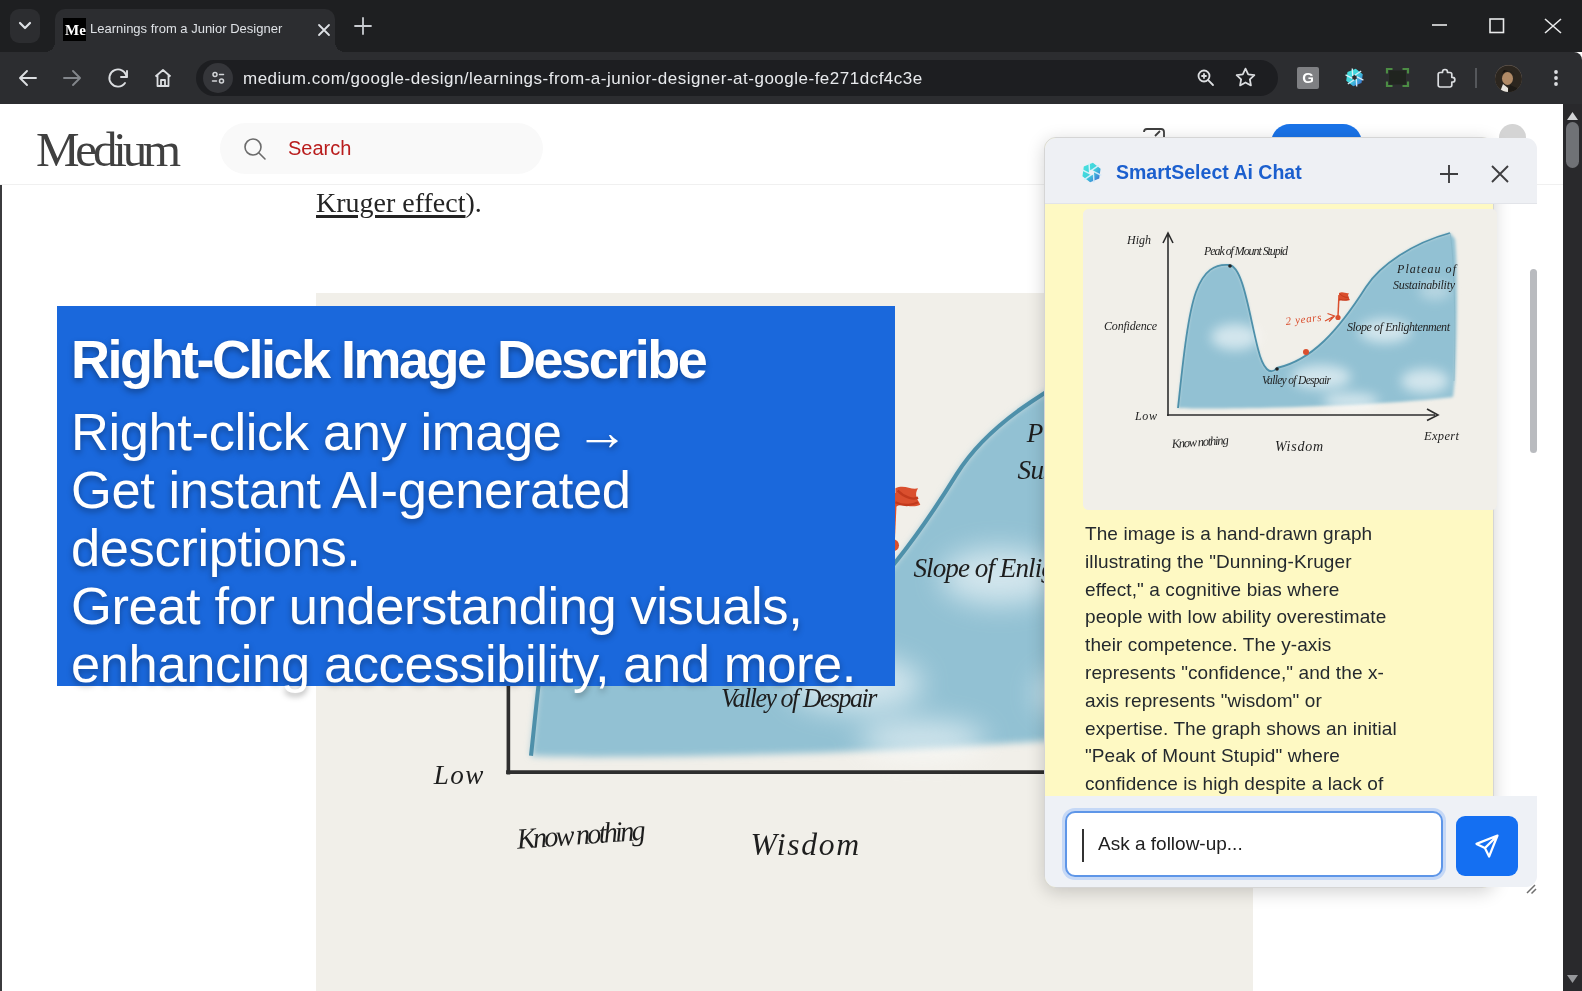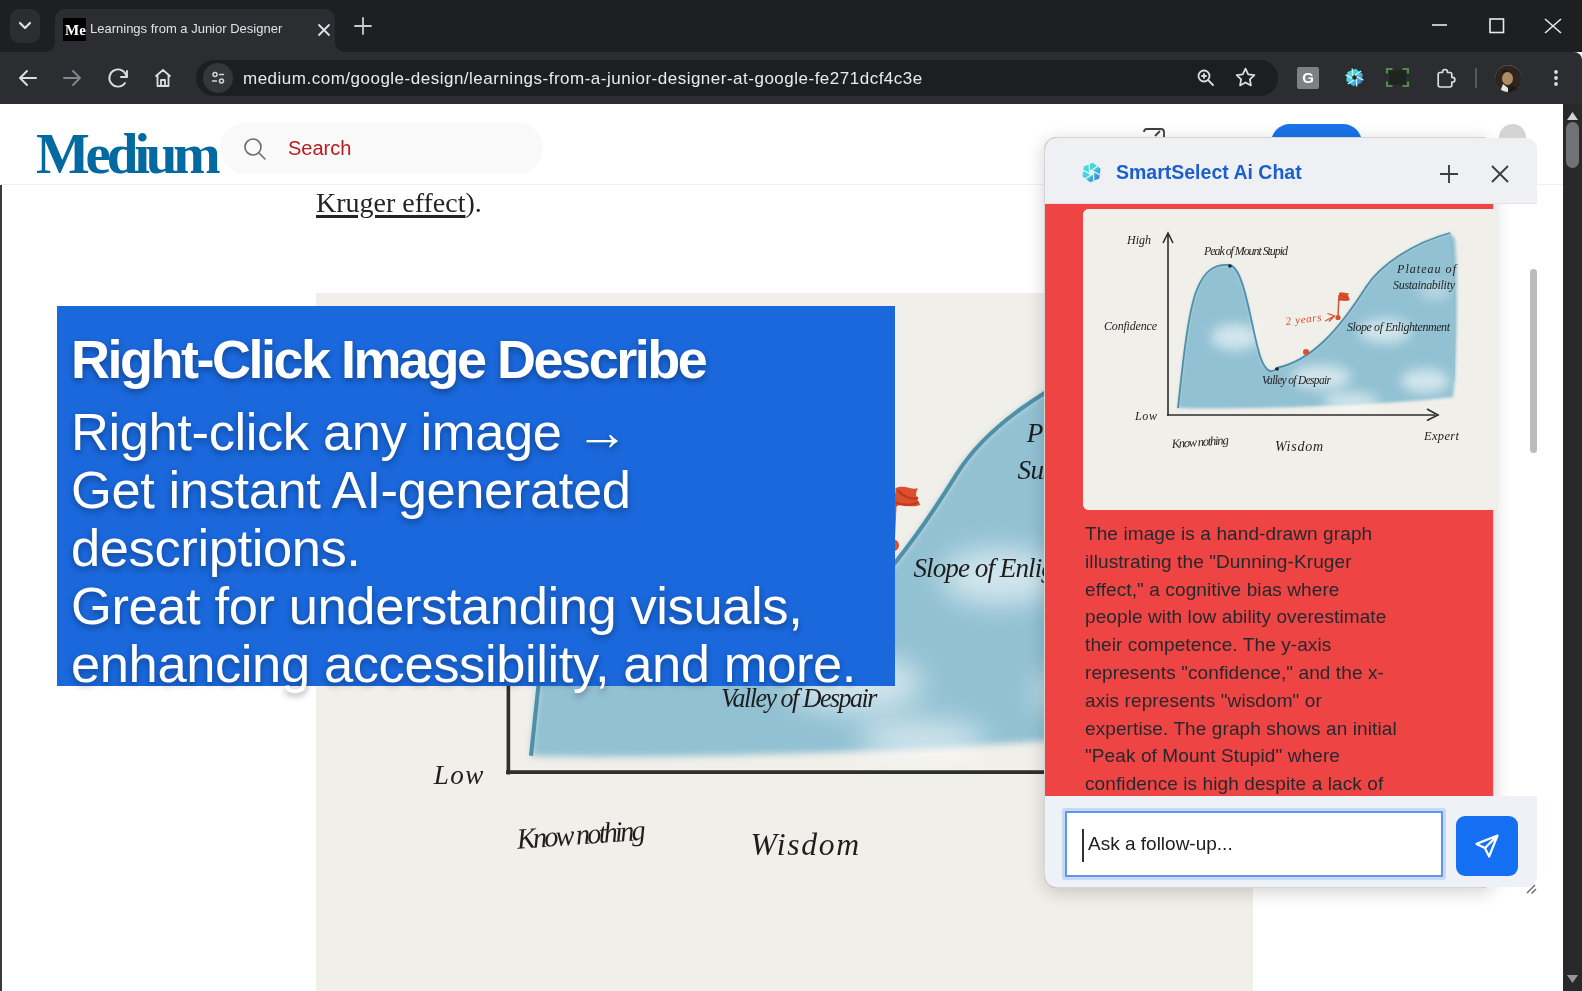--- a/index.html
+++ b/index.html
@@ -7,38 +7,38 @@
 
 #tabstrip{position:absolute;left:0;top:0;width:1582px;height:52px;background:#1e1f21}
 #toolbar{position:absolute;left:0;top:52px;width:1582px;height:52px;background:#2c2d30;border-radius:0 8px 0 0}
 #tabsearch{position:absolute;left:10px;top:9px;width:30px;height:34px;border-radius:9px;background:#2c2d30}
 #activetab{position:absolute;left:55px;top:9px;width:280px;height:43px;background:#2c2d30;border-radius:10px 10px 0 0}
 .tcurve{position:absolute;bottom:0;width:10px;height:10px;background:radial-gradient(circle at 0 0,transparent 10px,#2c2d30 10px)}
 #tabtitle{position:absolute;left:35px;top:12px;width:215px;color:#dee1e5;font-size:13px;white-space:nowrap;overflow:hidden;-webkit-mask-image:linear-gradient(90deg,#000 88%,transparent)}
 
 #page{position:absolute;left:0;top:104px;width:1582px;height:887px;background:#fff}
 #mheader{position:absolute;left:0;top:0;width:1582px;height:81px;background:#fff;border-bottom:1px solid #f0f0f0}
-#mlogo{position:absolute;left:36px;top:17px;font-family:"Liberation Serif",serif;font-weight:bold;font-size:57px;color:#0369a1;letter-spacing:-4.2px}
+#mlogo{position:absolute;left:36px;top:17px;font-family:"Liberation Serif",serif;font-weight:normal;font-size:49px;color:#404040;letter-spacing:-4.2px}
 #msearch{position:absolute;left:220px;top:19px;width:323px;height:51px;border-radius:26px;background:#f9f9f9}
 #msearch span{position:absolute;left:68px;top:14px;font-size:20px;color:#b91c1c}
 #kruger{position:absolute;left:316px;top:83px;font-family:"Liberation Serif",serif;font-size:28px;color:#242424}
 #imgblock{position:absolute;left:316px;top:189px;width:937px;height:698px;background:#f2f0ea;overflow:hidden}
 #bluebox{position:absolute;left:57px;top:202px;width:838px;height:380px;background:#1a68dc;color:#fff;padding:21px 0 0 14px}
 #bluebox .t{font-weight:bold;font-size:54px;line-height:64px;letter-spacing:-2.5px;text-shadow:0 3px 6px rgba(0,0,0,.35)}
 #bluebox .b{font-size:52.5px;line-height:58px;letter-spacing:-.4px;margin-top:12px;text-shadow:0 3px 6px rgba(0,0,0,.35)}
 
 #pscroll{position:absolute;left:1563px;top:0;width:19px;height:887px;background:#29292c}
 
-#panel{position:absolute;left:1044px;top:33px;width:450px;height:751px;background:#ef4444;border:1px solid #d5d5d5;border-radius:12px;box-shadow:0 4px 18px rgba(0,0,0,.18)}
+#panel{position:absolute;left:1044px;top:33px;width:450px;height:751px;background:#fef9c3;border:1px solid #d5d5d5;border-radius:12px;box-shadow:0 4px 18px rgba(0,0,0,.18)}
 #phead{position:absolute;left:0;top:0;width:492px;height:66px;background:#eef0f4;border-radius:11px 11px 0 0;border-bottom:1px solid #e2e4e9}
 #ptitle{position:absolute;left:71px;top:23px;font-size:19.5px;font-weight:bold;color:#1b5fce}
 #pthumb{position:absolute;left:38px;top:71px;width:414px;height:301px;background:#f1efe9;border-radius:6px;overflow:hidden}
 #ptext{position:absolute;left:40px;top:382px;width:340px;font-size:19px;letter-spacing:.1px;line-height:27.8px;color:#24292e;white-space:nowrap}
 #pfoot{position:absolute;left:0;top:658px;width:492px;height:91px;background:#eef1f6;border-radius:0 0 11px 11px}
-#pinput{position:absolute;left:20px;top:15px;width:378px;height:66px;background:#fff;border:2px solid #5e96e8;box-shadow:0 0 0 3px rgba(120,170,245,.35);border-radius:1px;font-size:19px;color:#202020;line-height:62px;padding-left:21px}
+#pinput{position:absolute;left:20px;top:15px;width:378px;height:66px;background:#fff;border:2px solid #5e96e8;box-shadow:0 0 0 3px rgba(120,170,245,.35);border-radius:10px;font-size:19px;color:#202020;line-height:62px;padding-left:31px}
 #psend{position:absolute;left:411px;top:20px;width:62px;height:60px;background:#146ff2;border-radius:9px}
 </style></head>
 <body>
 
 <div id="tabstrip"></div>
 <div id="tabsearch"><svg width="30" height="34" viewBox="0 0 30 34">
       <path d="M10 14 l5 5 5-5" stroke="#dee1e5" stroke-width="2.2" fill="none" stroke-linecap="round" stroke-linejoin="round"></path>
     </svg></div>
 <div id="activetab">
   <div class="tcurve" style="left:-10px"></div>

